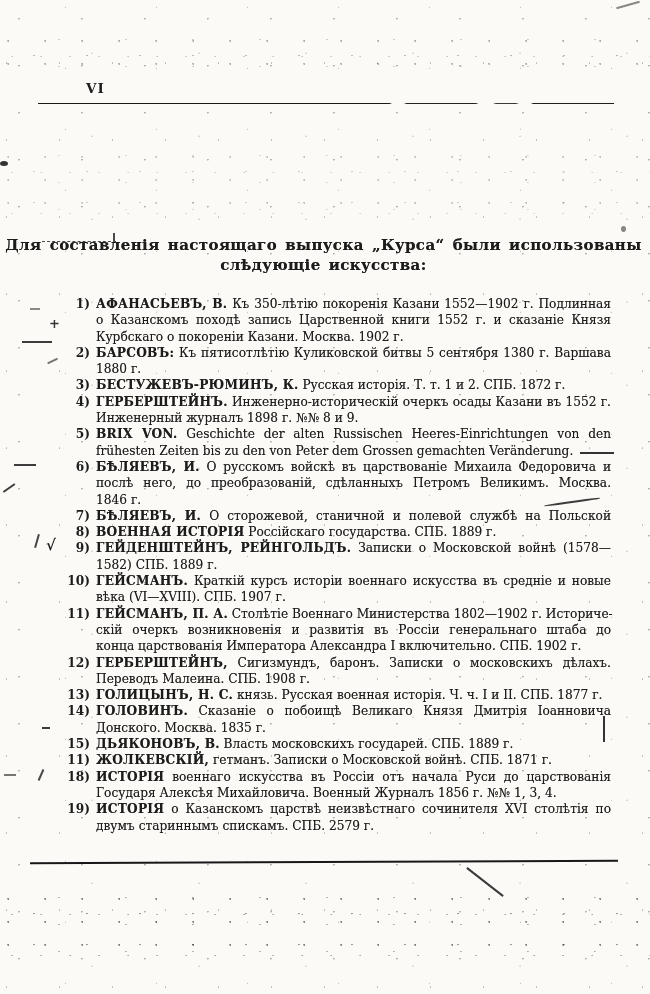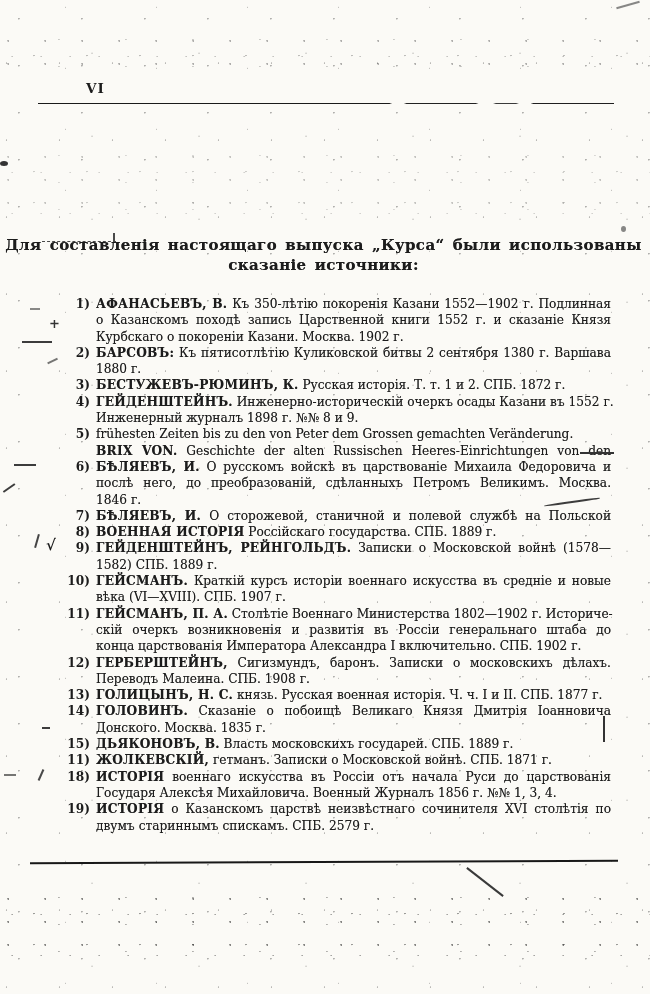--- a/index.html
+++ b/index.html
@@ -105,43 +105,43 @@
 <div class="speckle-base"></div>
 <div class="noise-band band-top"></div>
 <div class="noise-band band-mid"></div>
 <div class="noise-band band-bottom"></div>
 
 <div class="page-number">VI</div>
 <div class="top-rule"></div>
 
 <div class="heading">
   <div>Для составленія настоящаго выпуска „Курса“ были использованы</div>
-  <div>сказаніе источники:</div>
+  <div>слѣдующіе искусства:</div>
 </div>
 
 <div class="source-list">
     <div class="entry">
     <span class="num">1)</span>
     <span class="lines"><div class="line"><span class="name">АФАНАСЬЕВЪ, В.</span> <span>Къ 350-лѣтію покоренія Казани 1552—1902 г. Подлинная</span></div><div class="line">о Казанскомъ походѣ запись Царственной книги 1552 г. и сказаніе Князя</div><div class="line last">Курбскаго о покореніи Казани. Москва. 1902 г.</div></span>
   </div>
     <div class="entry">
     <span class="num">2)</span>
-    <span class="lines"><div class="line"><span class="name">БАРСОВЪ:</span> <span>Къ пятисотлѣтію Куликовской битвы 2 сентября 1380 г. Варшава</span></div><div class="line last">1880 г.</div></span>
+    <span class="lines"><div class="line"><span class="name">БАРСОВЪ:</span> <span>Къ пятисотлѣтію Куликовской битвы 5 сентября 1380 г. Варшава</span></div><div class="line last">1880 г.</div></span>
   </div>
     <div class="entry">
     <span class="num">3)</span>
     <span class="lines"><div class="line last"><span class="name">БЕСТУЖЕВЪ-РЮМИНЪ, К.</span> <span>Русская исторія. Т. т. 1 и 2. СПБ. 1872 г.</span></div></span>
   </div>
     <div class="entry">
     <span class="num">4)</span>
-    <span class="lines"><div class="line"><span class="name">ГЕЙДЕНШТЕЙНЪ.</span> <span>Инженерно-историческій очеркъ осады Казани въ 1552 г.</span></div><div class="line last">Инженерный журналъ 1898 г. №№ 8 и 9.</div></span>
+    <span class="lines"><div class="line"><span class="name">ГЕРБЕРШТЕЙНЪ.</span> <span>Инженерно-историческій очеркъ осады Казани въ 1552 г.</span></div><div class="line last">Инженерный журналъ 1898 г. №№ 8 и 9.</div></span>
   </div>
     <div class="entry">
     <span class="num">5)</span>
-    <span class="lines"><div class="line last">frühesten Zeiten bis zu den von Peter dem Grossen gemachten Veränderung.</div><div class="line"><span class="name">BRIX VON.</span> <span>Geschichte der alten Russischen Heeres-Einrichtungen von den</span></div></span>
+    <span class="lines"><div class="line"><span class="name">BRIX VON.</span> <span>Geschichte der alten Russischen Heeres-Einrichtungen von den</span></div><div class="line last">frühesten Zeiten bis zu den von Peter dem Grossen gemachten Veränderung.</div></span>
   </div>
     <div class="entry">
     <span class="num">6)</span>
     <span class="lines"><div class="line"><span class="name">БѢЛЯЕВЪ, И.</span> <span>О русскомъ войскѣ въ царствованіе Михаила Федоровича и</span></div><div class="line">послѣ него, до преобразованій, сдѣланныхъ Петромъ Великимъ. Москва.</div><div class="line last">1846 г.</div></span>
   </div>
     <div class="entry">
     <span class="num">7)</span>
     <span class="lines"><div class="line"><span class="name">БѢЛЯЕВЪ, И.</span> <span>О сторожевой, станичной и полевой службѣ на Польской</span></div></span>
   </div>
     <div class="entry">

